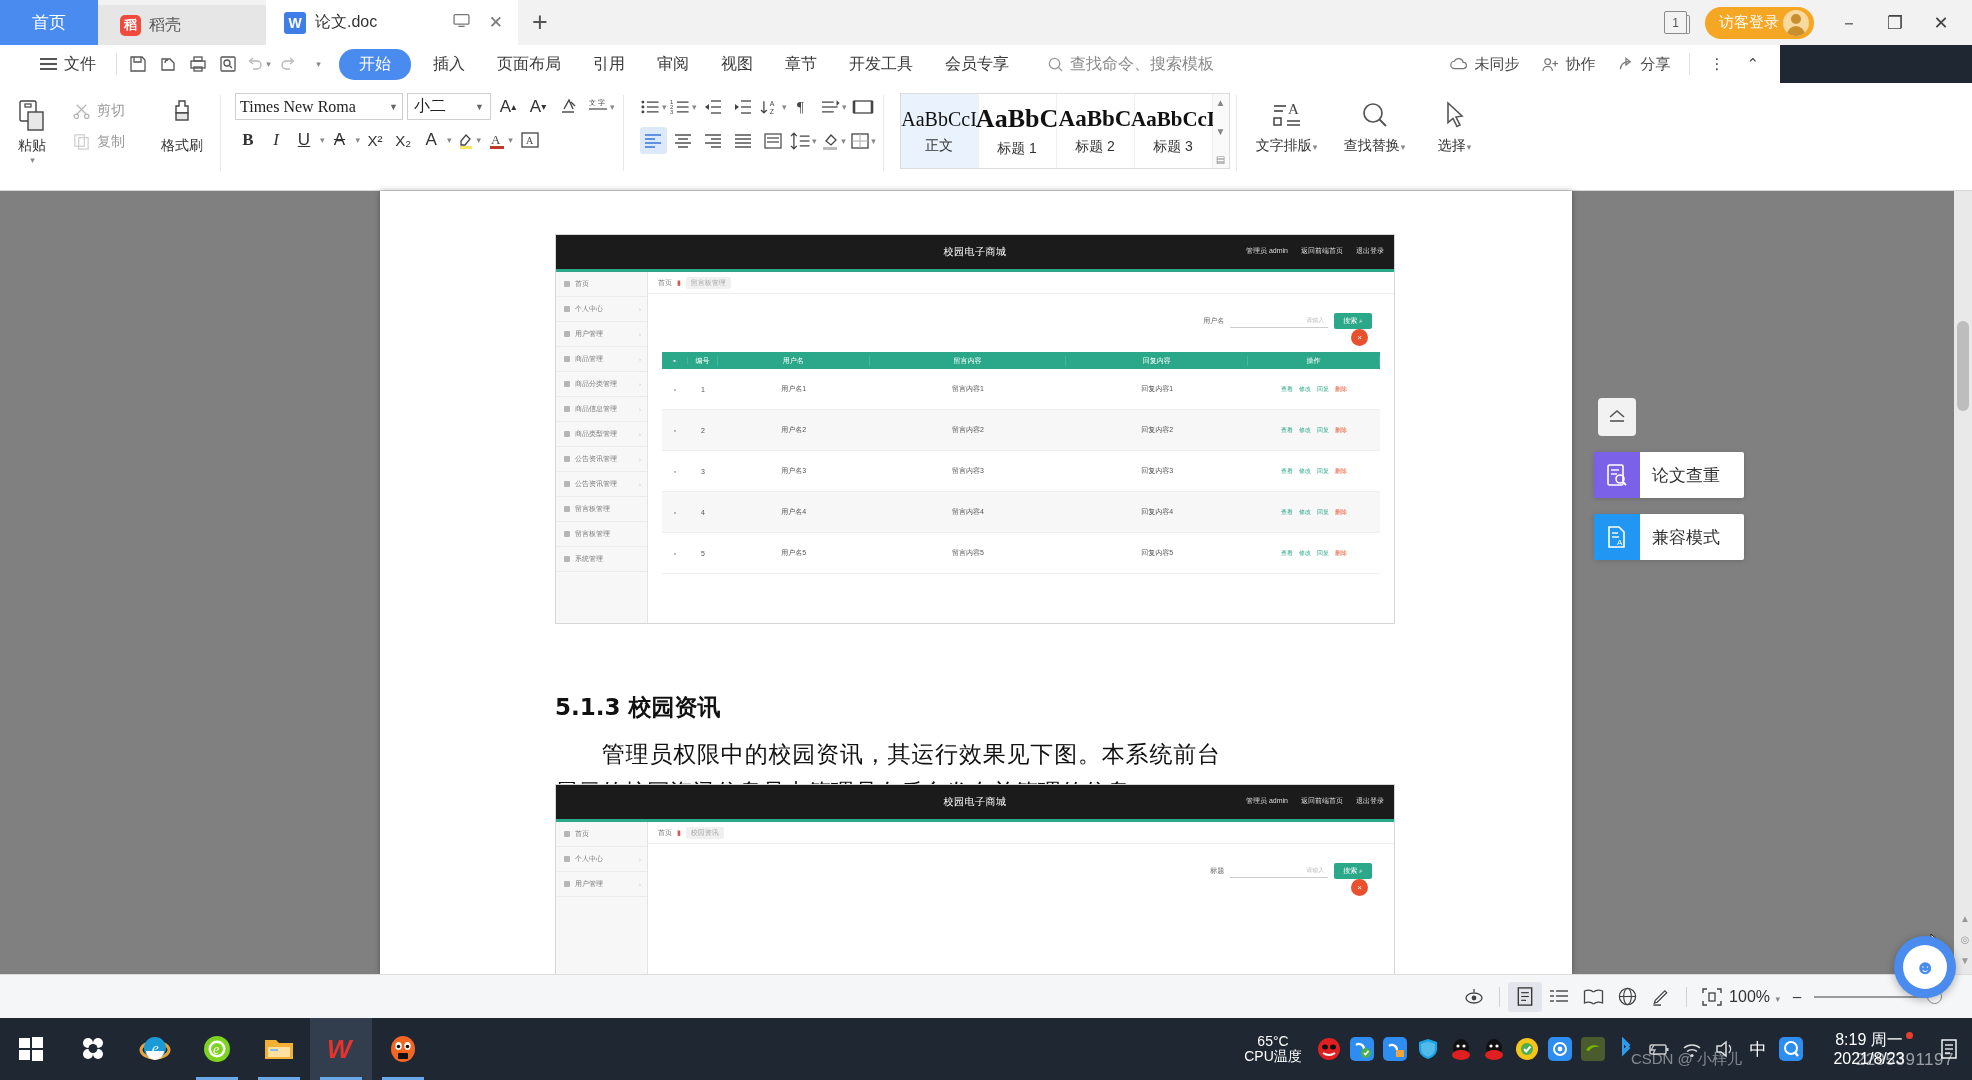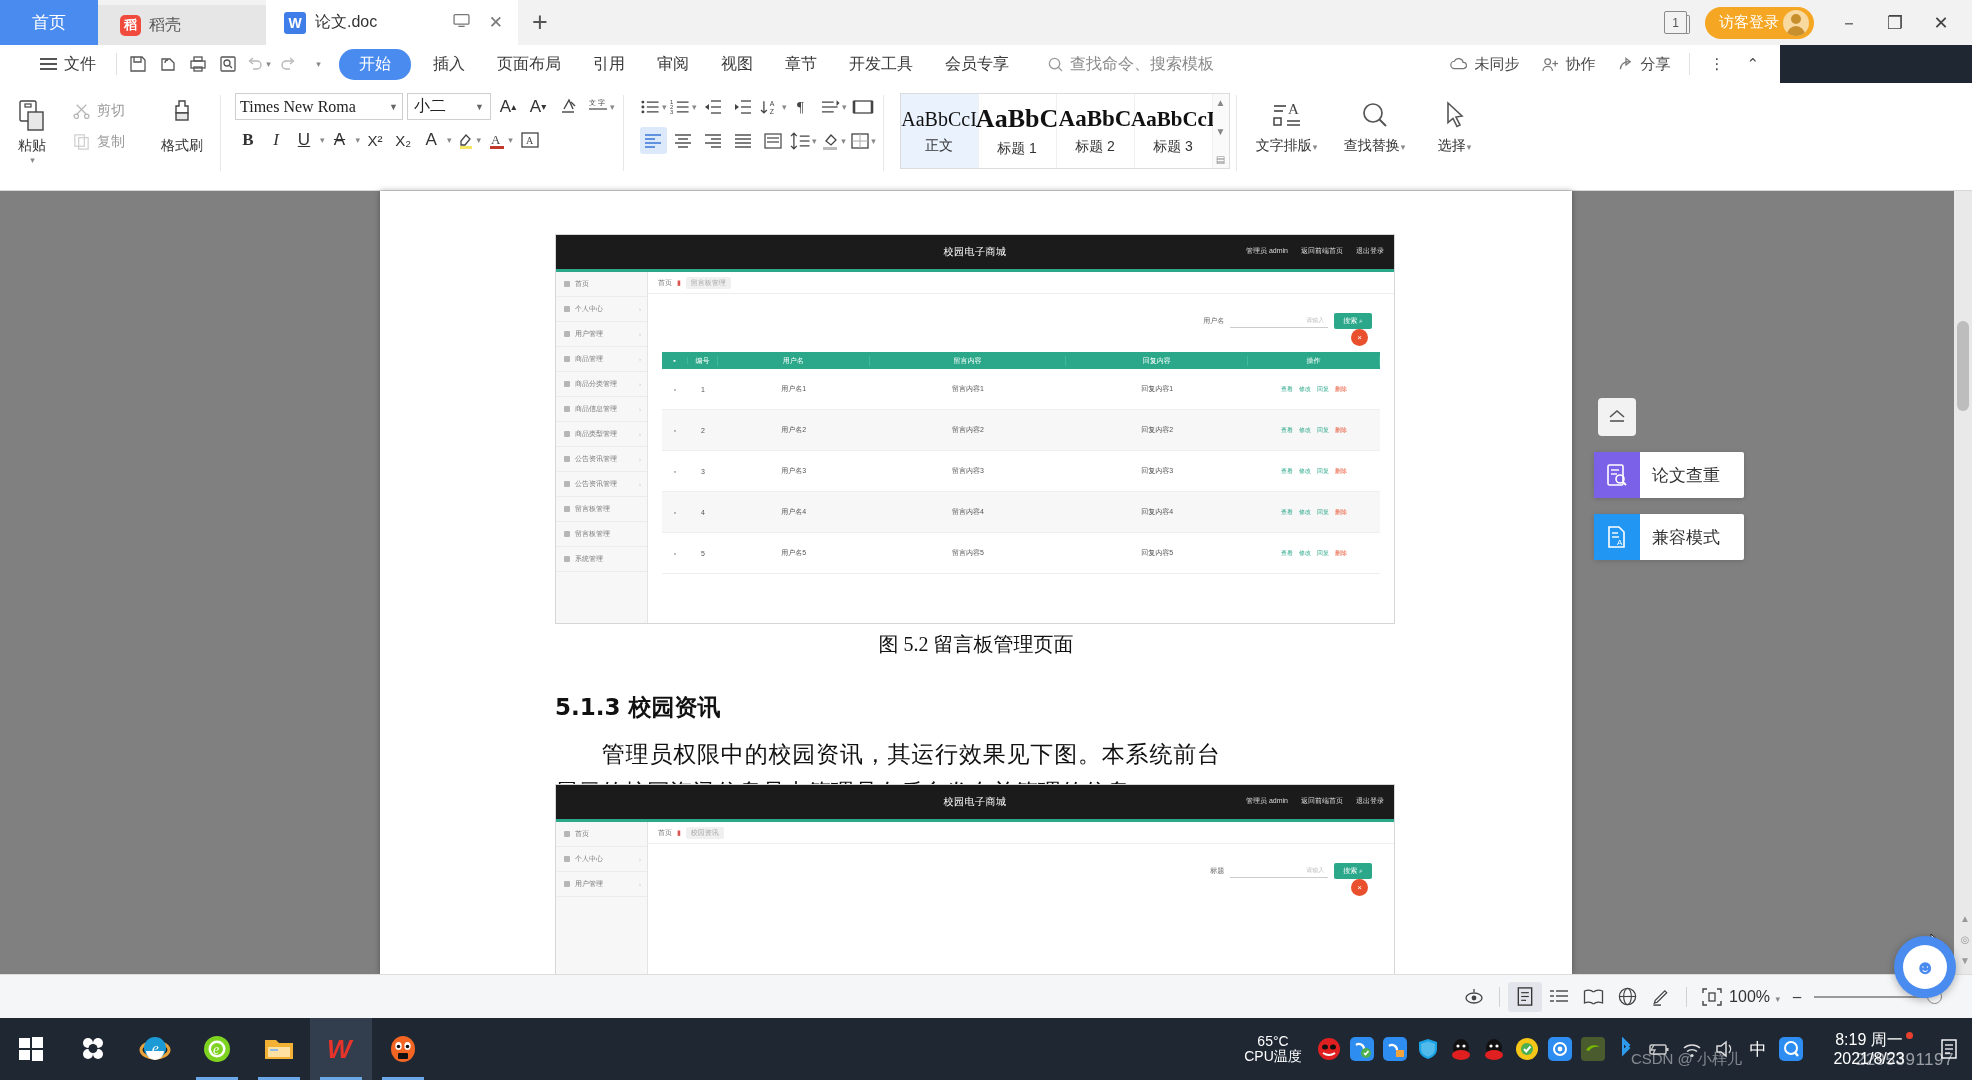--- a/index.html
+++ b/index.html
@@ -967,21 +967,20 @@
                       <span>回复</span>
                       <span class="red">删除</span>
                     </div>
                   </div>
                 </div>
               </div>
             </div>
           </div>
         </div>
 
-        <div class="fig-caption">图 5.2  留言板管理页面</div>
         <div class="doc-h3">5.1.3  校园资讯</div>
         <div class="doc-p">
           <span class="indent"></span><span>管理员权限中的校园资讯，其运行效果见下图。本系统前台展示的校园资讯信息是由管理员在后台发布并管理的信息。</span>
         </div>
 
         <div class="fig-img2">
           <div class="mini">
             <div class="mini-top">
               <span class="title">校园电子商城</span>
               <span class="right">

